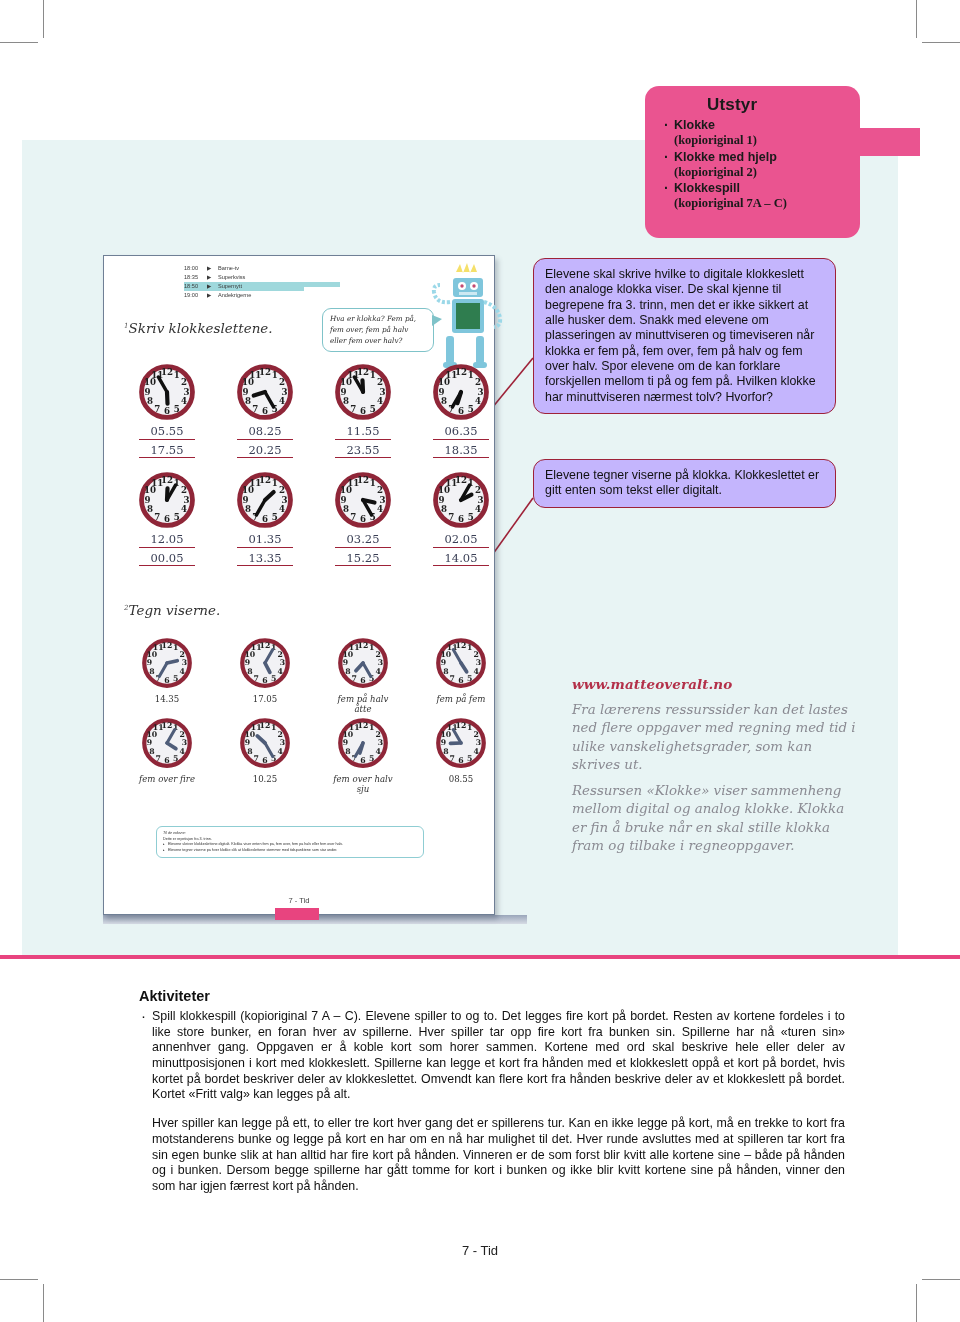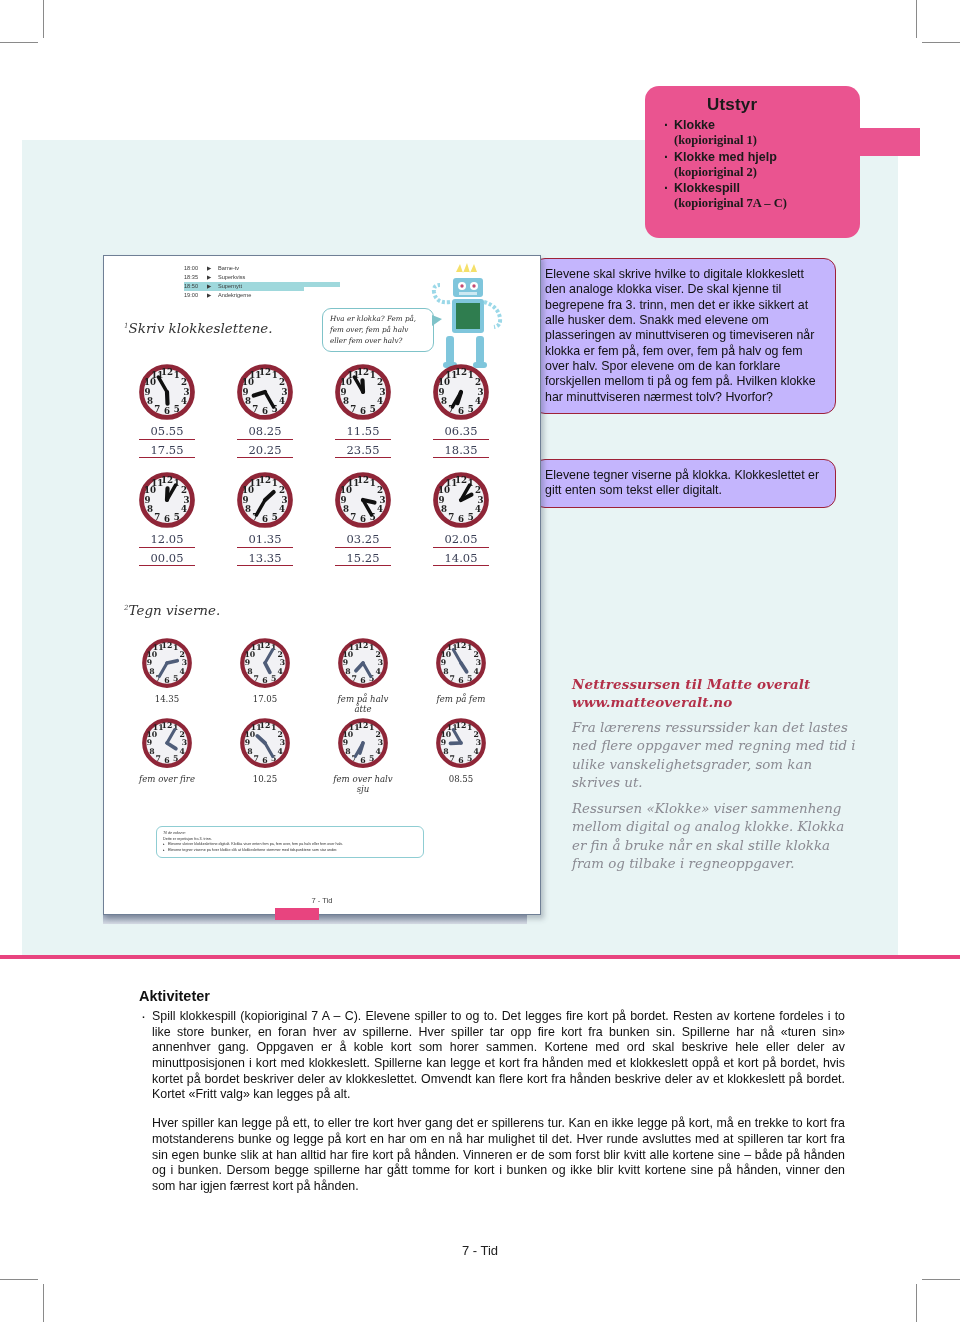--- a/index.html
+++ b/index.html
@@ -78,21 +78,21 @@
     line-height: 1.32; letter-spacing: .1px; font-style: italic;
   }
   #webres .wr-body {
     color: #8a8a92; font-size: 13.4px; line-height: 1.38;
     font-style: italic; margin-top: 7px;
   }
 
   
   #sheet {
     position: absolute; left: 103px; top: 255px;
-    width: 438px; height: 660px;
+    width: 392px; height: 660px;
     background: #ffffff;
     border: 1px solid #6f7f95;
     box-shadow: 3px 4px 5px rgba(60,70,90,.30);
   }
   #sheet-shadowbar {
     position: absolute; left: 103px; top: 915px;
     width: 424px; height: 9px;
     background: linear-gradient(#9aa6ba, #d6dbe4);
   }
 
@@ -254,21 +254,20 @@
     <line x1="93" y1="6" x2="16" y2="100"></line>
     <circle cx="14" cy="102" r="4.2"></circle>
   </svg>
   <svg class="connector" style="left:420px; top:492px; width:120px; height:150px;" viewBox="0 0 120 150">
     <line x1="113" y1="6" x2="20" y2="136"></line>
     <circle cx="18" cy="139" r="4.2"></circle>
   </svg>
 
   <div id="webres">
     <div class="wr-head">
-      <div>Nettressursen til Matte overalt</div>
       <div>www.matteoveralt.no</div>
     </div>
     <div class="wr-body">Fra lærerens ressurssider kan det lastes ned flere oppgaver med regning med tid i ulike vanskelighetsgrader, som kan skrives ut.</div>
     <div class="wr-body">Ressursen «Klokke» viser sammenheng mellom digital og analog klokke. Klokka er fin å bruke når en skal stille klokka fram og tilbake i regneoppgaver.</div>
   </div>
 
   <div id="sheet-shadowbar"></div>
   <div id="sheet">
 
     <div id="tv-list">

